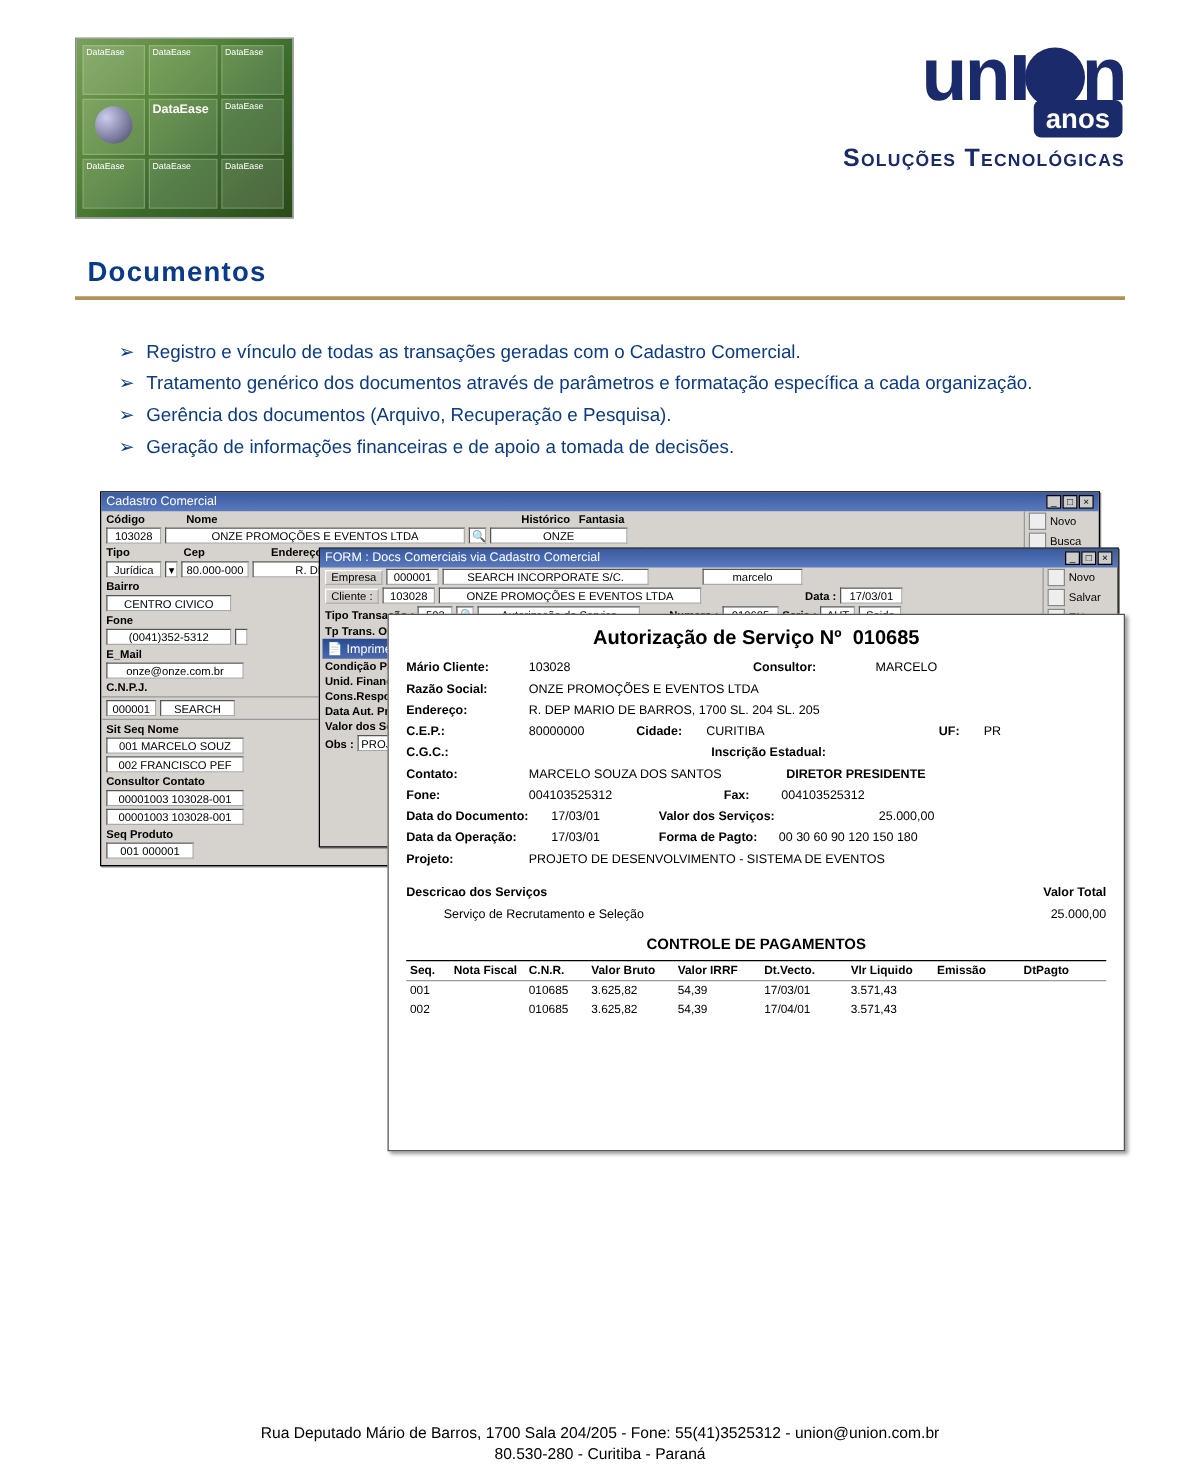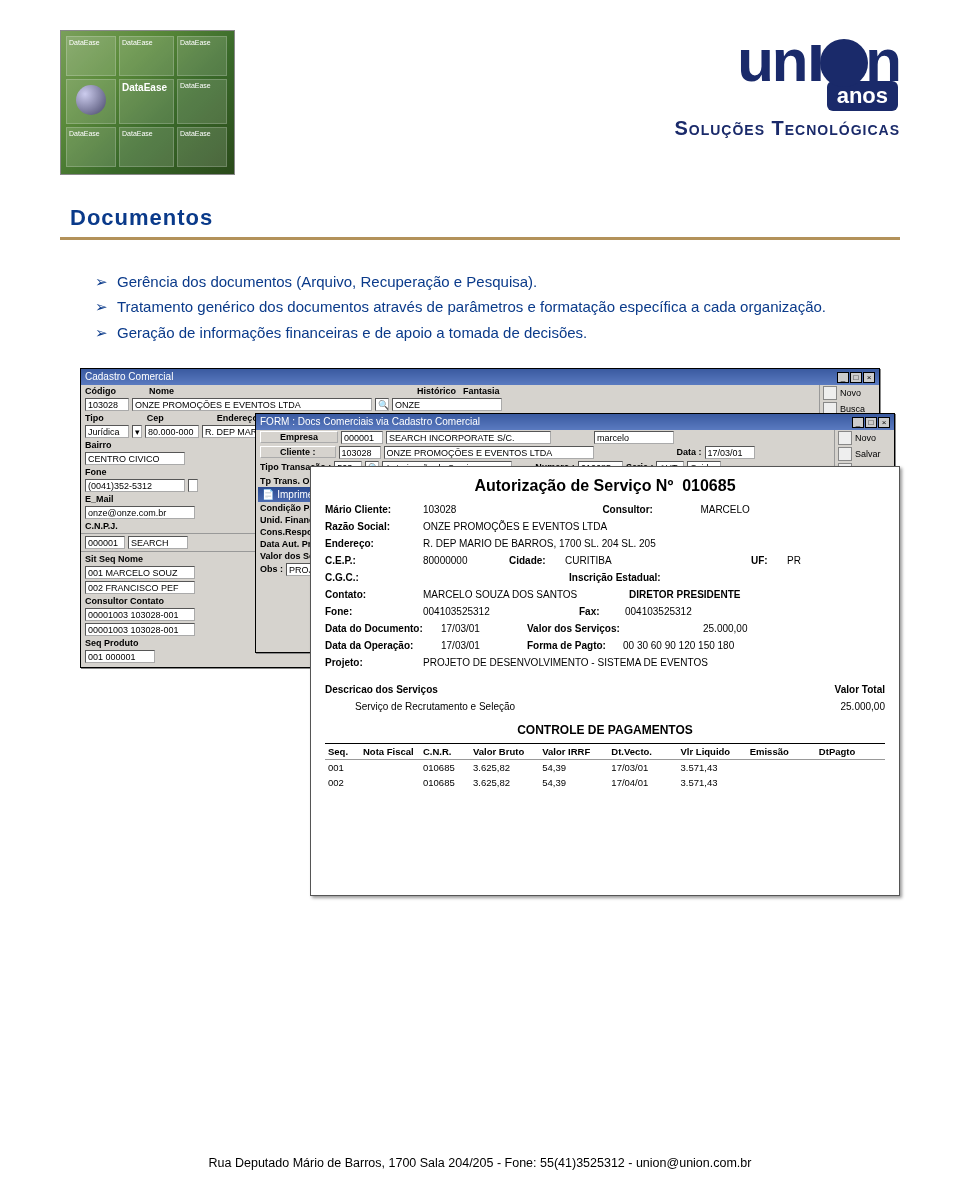--- a/index.html
+++ b/index.html
@@ -138,29 +138,29 @@
     color: #fff;
     font-size: 10px;
     padding: 2px 4px;
     display: flex;
     justify-content: space-between;
     align-items: center;
   }
   .titlebar .btns span{
     display:inline-block;width:12px;height:11px;background:#ccc;border:1px solid #000;margin-left:1px;font-size:8px;text-align:center;line-height:9px;color:#000;
   }
-  .row { display:flex; align-items:center; padding:1px 4px; gap:3px; flex-wrap:wrap;}
+  .row { display:flex; align-items:center; padding:1px 4px; gap:3px; flex-wrap:wrap;text-align:center;}
   .lbl { font-size:9px; font-weight:bold; }
   .fld {
     background:#fff; border:1px inset #aaa; padding:0 2px; font-size:9px; height:13px; line-height:12px;
     display:inline-block; overflow:hidden;
   }
   .sidebtn{display:flex;align-items:center;gap:3px;padding:1px 3px;}
   .sidebtn .ico{width:14px;height:14px;border:1px solid #888;background:#eee;}
-  .btn{background:#d6d3ce;border:1px outset #fff;padding:0 19px;font-size:9px;font-weight:bold;}
+  .btn{background:#d6d3ce;border:1px outset #fff;padding:0 4px;font-size:9px;font-weight:normal;}
   .sep{height:1px;background:#999;margin:1px 0;}
   .w0{left:0;top:0;width:800px;height:300px;}
   .w1{left:175px;top:45px;width:640px;height:240px;}
   .paper{
     position:absolute;left:230px;top:98px;width:590px;height:430px;
     background:#fff;border:1px solid #555;box-shadow:2px 2px 3px rgba(0,0,0,.4);
     padding:10px 14px;font-size:10px;
   }
   .paper h2{font-size:16px;text-align:center;font-family:Arial;font-weight:bold;margin-bottom:6px;}
   .paper .prow{display:flex;gap:6px;padding:3px 0;font-size:10px;}
@@ -201,22 +201,23 @@
     <div class="brand-name">un<span style="font-size:68px">ı</span><span class="o-dot"></span>n</div>
     <div class="brand-sub">anos</div>
     <div class="brand-tag">Soluções Tecnológicas</div>
   </div>
 </div>
 
 <div class="title">Documentos</div>
 <div class="title-rule"></div>
 
 <ul class="bullets">
+  <li>Registro e vínculo de todas as transações geradas com o Cadastro Comercial.</li>
+  <li>Tratamento genérico dos documentos através de parâmetros e formatação específica a cada organização.</li>
   <li>Gerência dos documentos (Arquivo, Recuperação e Pesquisa).</li>
-  <li>Tratamento genérico dos documentos através de parâmetros e formatação específica a cada organização.</li>
   <li>Geração de informações financeiras e de apoio a tomada de decisões.</li>
 </ul>
 
 <div class="screens">
 
   <div class="win w0">
     <div class="titlebar">
       <span>Cadastro Comercial</span>
       <span class="btns"><span>_</span><span>□</span><span>×</span></span>
     </div>
@@ -490,13 +491,14 @@
         <span class="c"></span>
         <span class="c"></span>
       </div>
     </div>
   </div>
 
 </div>
 
 <div class="footer">
   <div>Rua Deputado Mário de Barros, 1700 Sala 204/205   -   Fone: 55(41)3525312   -  union@union.com.br</div>
+  <div>80.530-280    -    Curitiba    -    Paraná</div>
 </div>
 
 </body></html>

